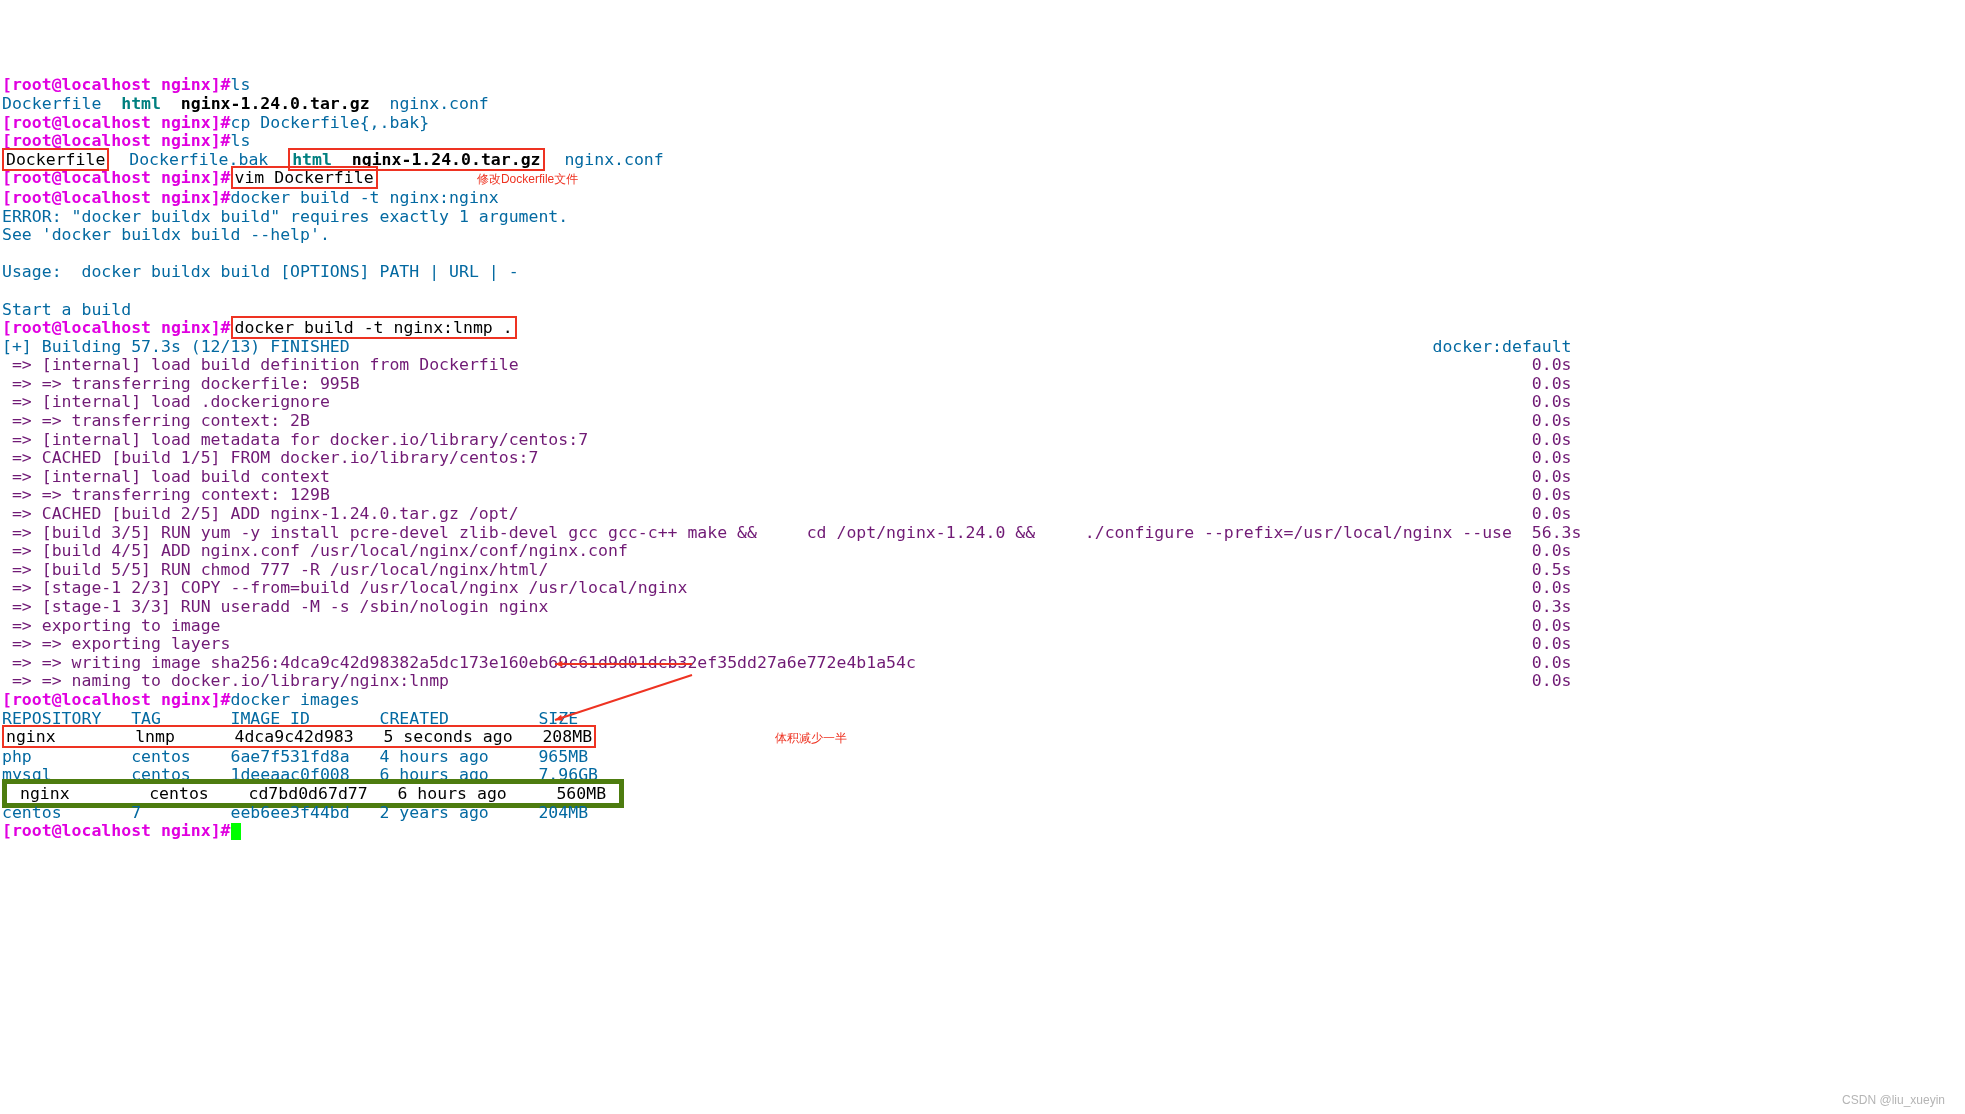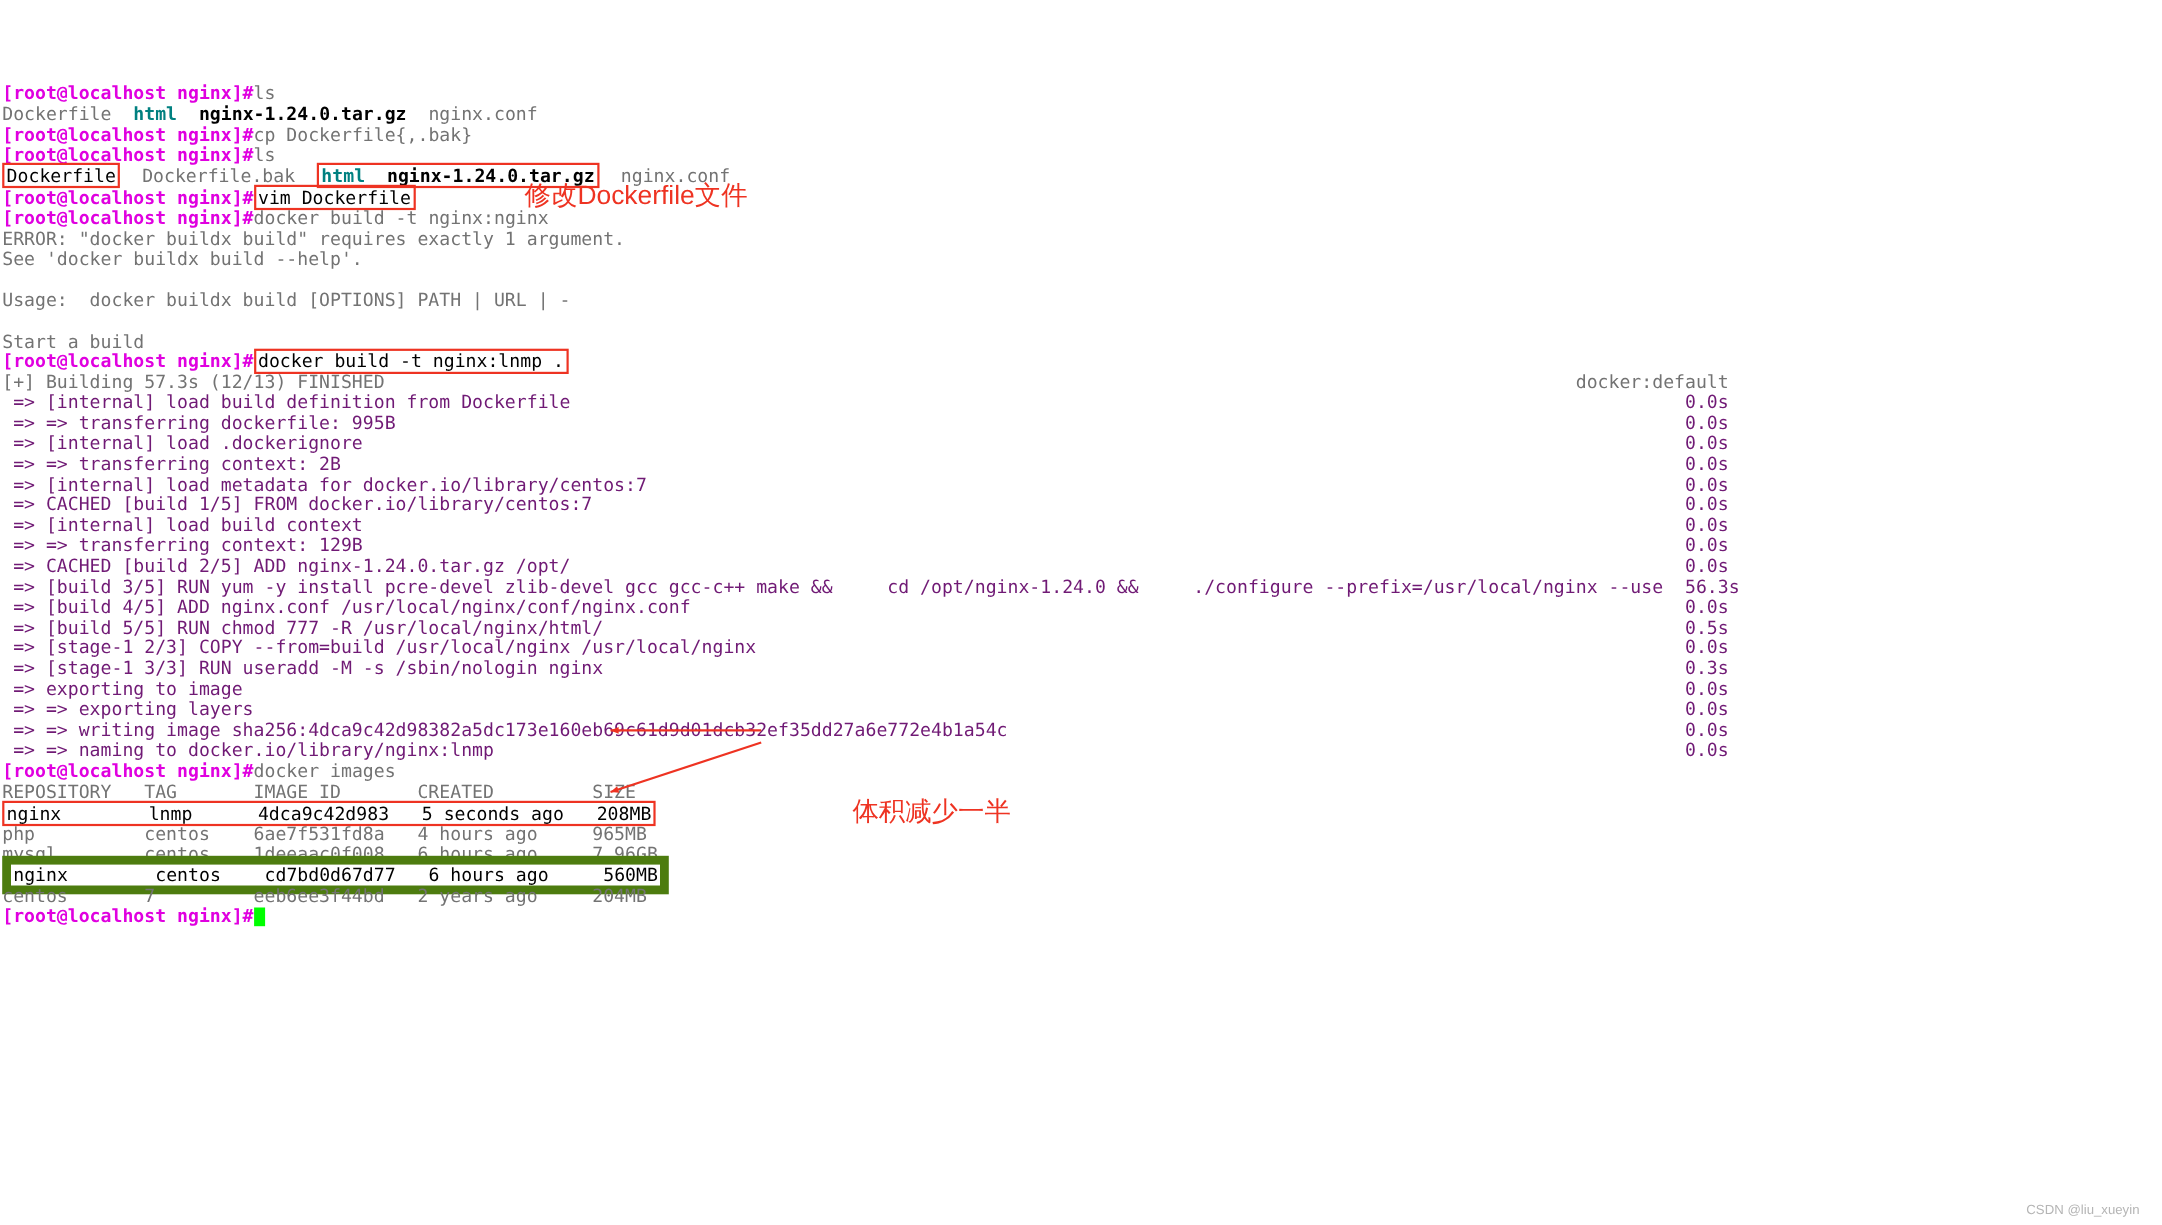--- a/index.html
+++ b/index.html
@@ -10,25 +10,25 @@
     line-height: 18.6px;
     background: #ffffff;
     color: #000000;
     white-space: pre;
     overflow: hidden;
   }
   .mag { color: #e000e0; font-weight: bold; }
   .teal { color: #008080; font-weight: bold; }
   .red { color: #000000; font-weight: bold; }
   .blue { color: #701a75; }
-  .blk { color: #737373; }
+  .blk { color: #0369a1; }
   .cursor { display:inline-block; background:#00ff00; width:10px; height:17px; vertical-align:text-bottom;}
   .box-red { border: 2px solid #e32; padding: 0 2px; }
-  .box-orange { border: 8px solid #4d7c0f; padding: 0 2px; }
-  .annot { color:#e32; font-size:24px; font-family: Arial, sans-serif; white-space:normal; }
+  .box-orange { border: 5px solid #4d7c0f; padding: 0 13px; }
+  .annot { color:#e32; font-size:12px; font-family: Arial, sans-serif; white-space:normal; }
   .watermark { position:fixed; bottom:4px; right:20px; font-size:12px; color:#b5b5b5; font-family: Arial; white-space:normal; }
   svg.arrow { position:absolute; top:0; left:0; pointer-events:none; }
 </style>
 </head>
 <body>
 
 
 
 <div id="term"><span class="mag">[root</span><span class="mag">@</span><span class="mag">localhost</span><span class="mag"> </span><span class="mag">nginx</span><span class="mag">]#</span><span class="blk">ls</span>
 <span class="blk">Dockerfile  </span><span class="teal">html</span><span class="blk">  </span><span class="red">nginx-1.24.0.tar.gz</span><span class="blk">  nginx.conf</span>

